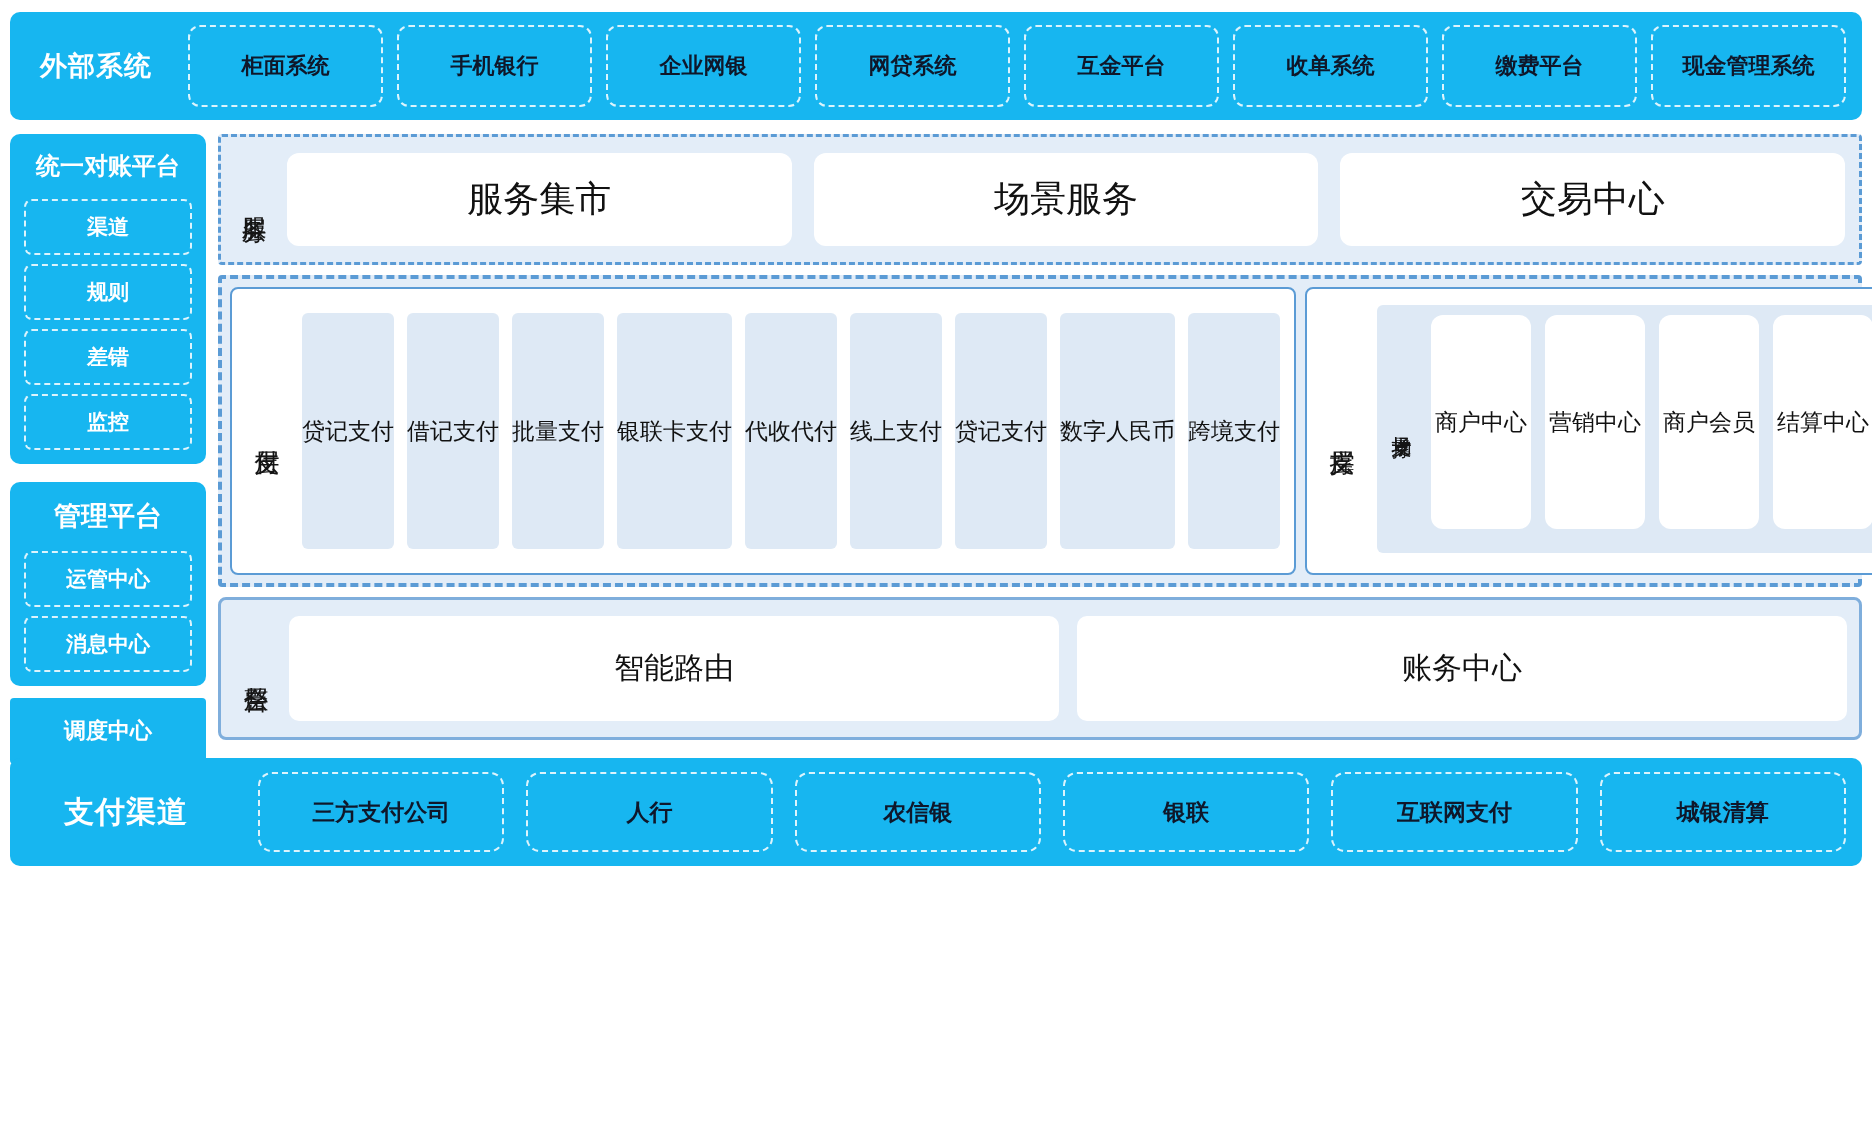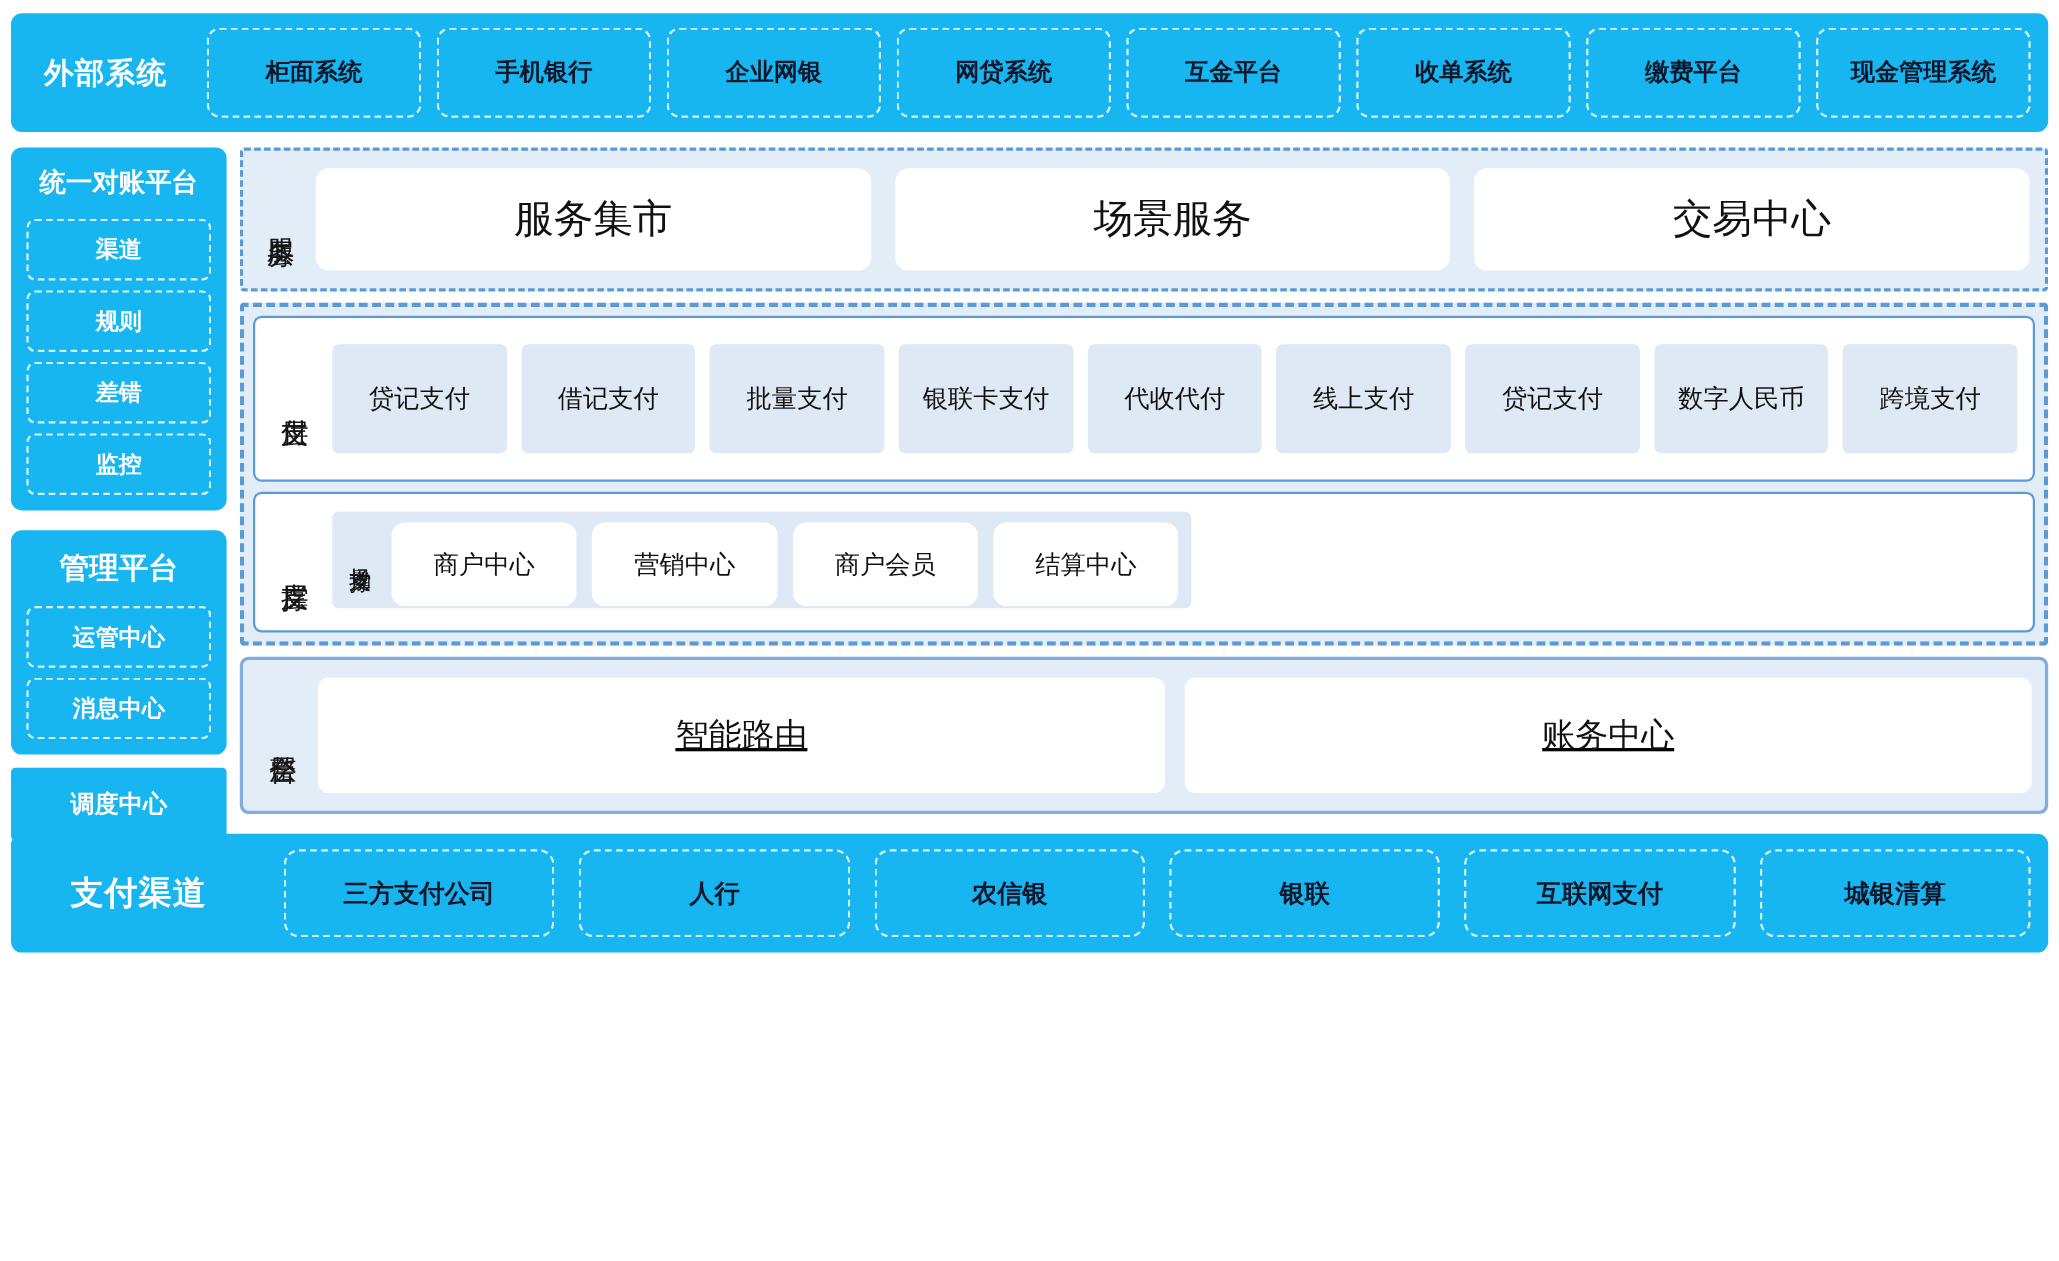--- a/index.html
+++ b/index.html
@@ -126,21 +126,21 @@
     background: #E3EDF8;
     padding: 8px;
     flex: 0 0 auto;
   }
   .outer-dashed {
     border: 4px dashed #5B9BD5;
     border-radius: 4px;
     background: #E3EDF8;
     padding: 8px;
     flex: 1 1 auto;
-    display: flex; flex-direction: column; gap: 9px;
+    display: flex; flex-direction: row; gap: 9px;
     min-height: 0;
   }
 
   .layer-row {
     display: flex; align-items: stretch;
     gap: 10px;
   }
   .layer-label {
     flex: 0 0 46px;
     display: flex; align-items: center; justify-content: center;
@@ -221,21 +221,21 @@
 
   
   #integration-layer {
     border: 3px solid #7FAEDC;
     border-radius: 8px;
     background: #E3EDF8;
     padding: 10px 12px;
     display: flex; align-items: stretch; gap: 10px;
     flex: 0 0 auto;
   }
-  #integration-layer .int-cards { display: flex; gap: 18px; flex: 1 1 auto; padding: 6px 0; text-decoration: underline; }
+  #integration-layer .int-cards { display: flex; gap: 18px; flex: 1 1 auto; padding: 6px 0; }
   .int-card {
     flex: 1 1 0;
     background: #ffffff;
     border-radius: 10px;
     display: flex; align-items: center; justify-content: center;
     font-size: 30px; color: #111111;
     padding: 32px 0;
     white-space: nowrap;
   }
 </style>

